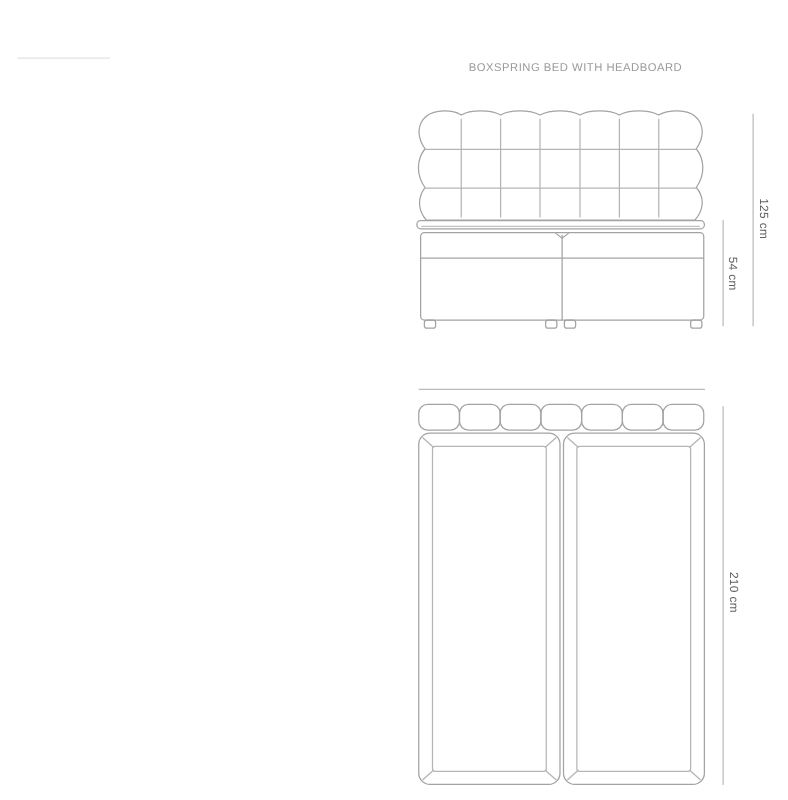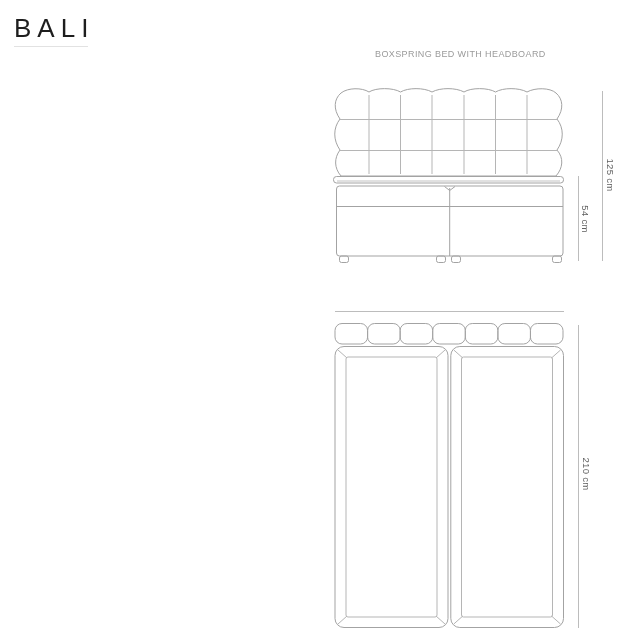--- a/index.html
+++ b/index.html
@@ -32,21 +32,20 @@
   }
   .lbl-total-height{left:575px;top:168px;}
   .lbl-base-height{left:550px;top:212px;}
   .lbl-length{left:551px;top:467px;}
 </style>
 </head>
 <body>
 
 <div class="stage">
 
-  <div class="brand-title">BALI</div>
   <div class="brand-underline"></div>
   <div class="subtitle">BOXSPRING BED WITH HEADBOARD</div>
 
   <svg class="lineart" width="630" height="640" viewBox="0 0 630 640">
 
     <g fill="none" stroke="#a3a3a3" stroke-width="1">
 
       <path d="
         M 341 176
         C 334 168 334 158 340 150

